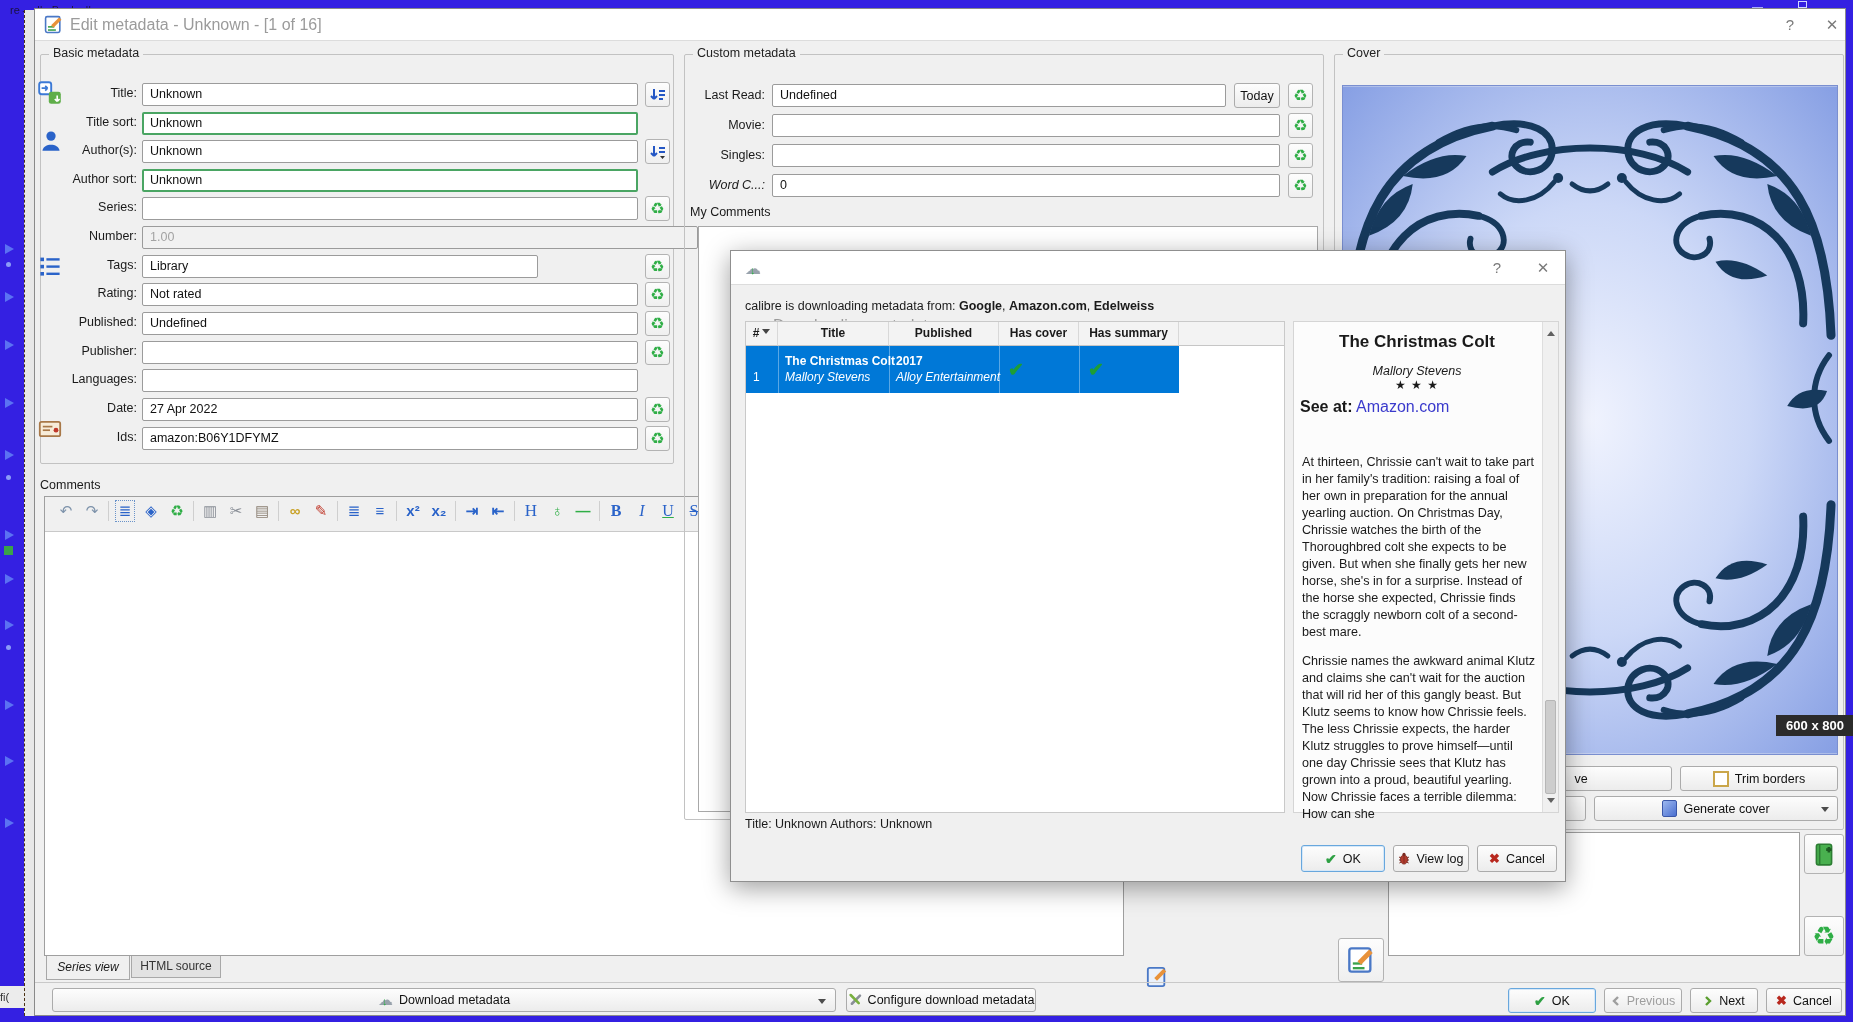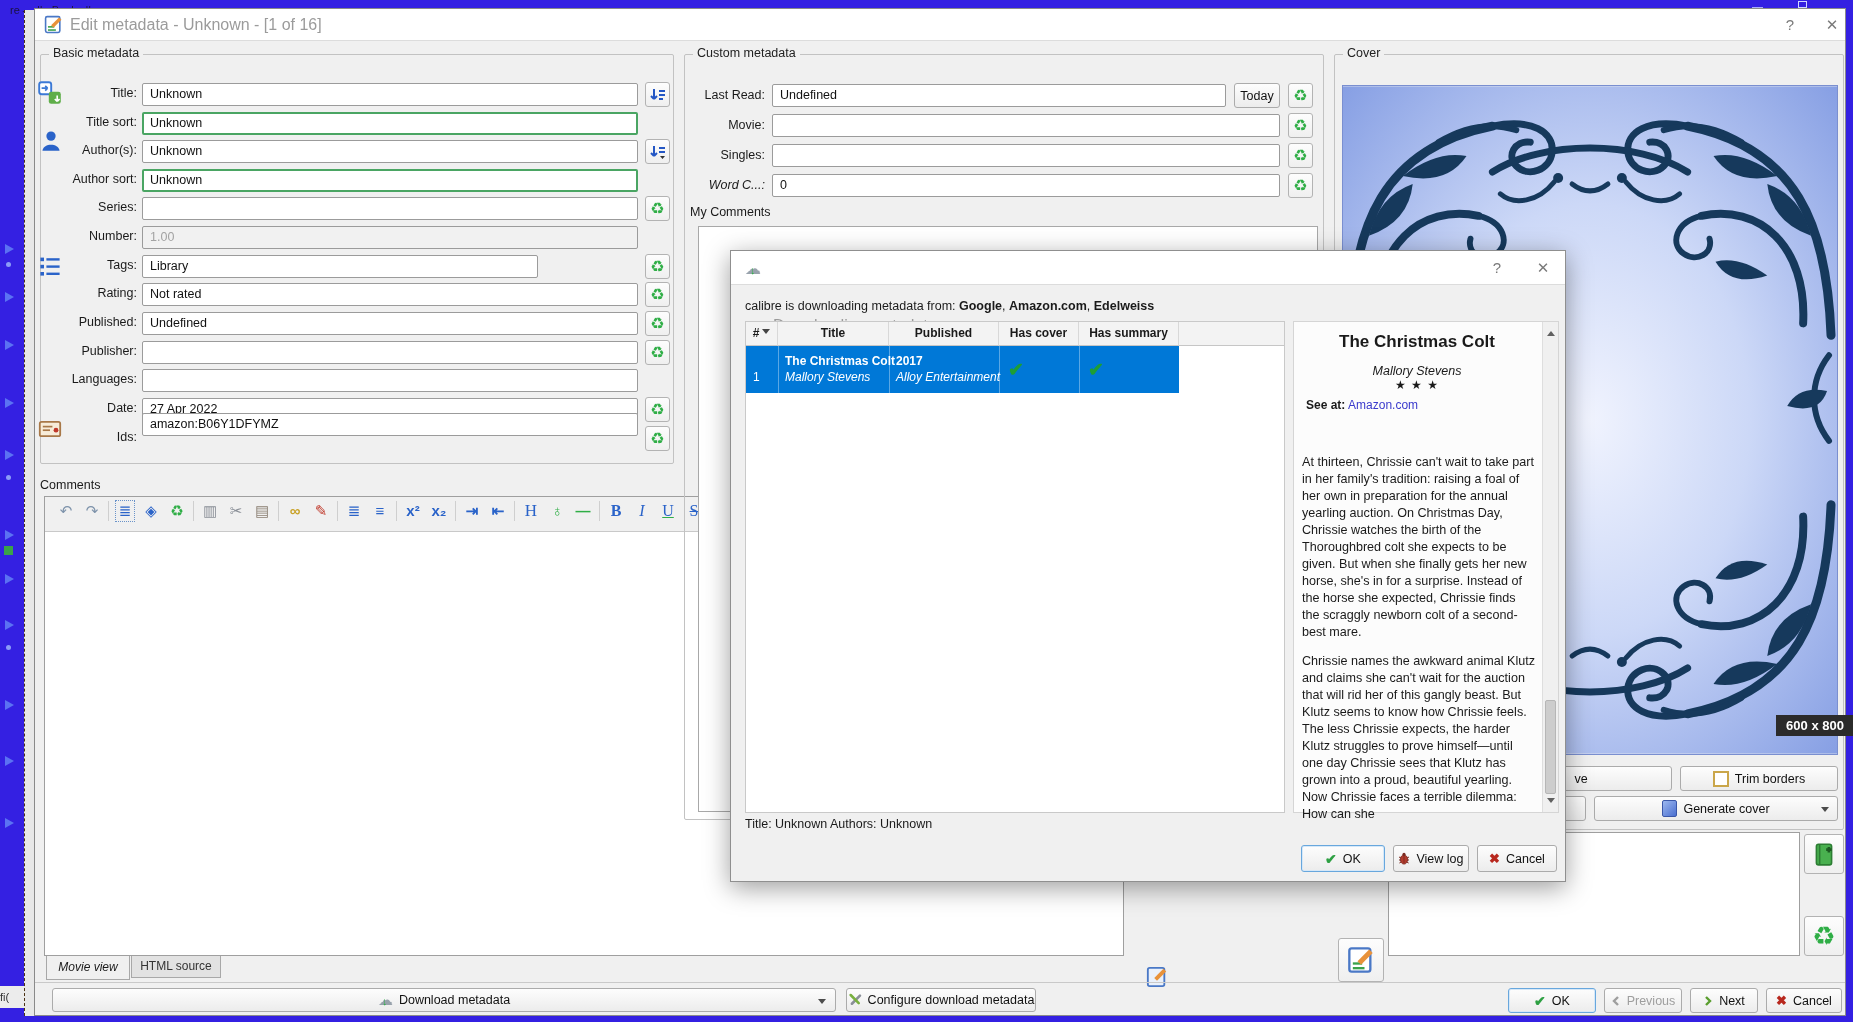--- a/index.html
+++ b/index.html
@@ -157,21 +157,21 @@
   <div class="a flabel" style="left:60px;top:172px;width:77px;">Author sort:</div>
   <div class="a field green" style="left:142px;top:169px;width:496px;">Unknown</div>
 
   <div class="a flabel" style="left:60px;top:200px;width:77px;">Series:</div>
   <div class="a field" style="left:142px;top:197px;width:496px;"></div>
   <div class="a xbtn" style="left:645px;top:196px;width:25px;height:25px;">
       <span class="recy">♻</span>
     </div>
 
   <div class="a flabel" style="left:60px;top:229px;width:77px;">Number:</div>
-  <div class="a field dis" style="left:142px;top:226px;width:496px;">1.00</div>
+  <div class="a field dis" style="left:142px;top:226px;width:556px;">1.00</div>
 
   <div class="a flabel" style="left:60px;top:258px;width:77px;">Tags:</div>
   <div class="a field" style="left:142px;top:255px;width:396px;">Library</div>
   <div class="a xbtn" style="left:645px;top:254px;width:25px;height:25px;">
       <span class="recy">♻</span>
     </div>
 
   <div class="a flabel" style="left:60px;top:286px;width:77px;">Rating:</div>
   <div class="a field" style="left:142px;top:283px;width:496px;">Not rated</div>
   <div class="a xbtn" style="left:645px;top:282px;width:25px;height:25px;">
@@ -193,33 +193,33 @@
   <div class="a flabel" style="left:60px;top:372px;width:77px;">Languages:</div>
   <div class="a field" style="left:142px;top:369px;width:496px;"></div>
 
   <div class="a flabel" style="left:60px;top:401px;width:77px;">Date:</div>
   <div class="a field" style="left:142px;top:398px;width:496px;">27 Apr 2022</div>
   <div class="a xbtn" style="left:645px;top:397px;width:25px;height:25px;">
       <span class="recy">♻</span>
     </div>
 
   <div class="a flabel" style="left:60px;top:430px;width:77px;">Ids:</div>
-  <div class="a field" style="left:142px;top:413px;width:496px;">amazon:B06Y1DFYMZ</div>
+  <div class="a field" style="left:142px;top:427px;width:496px;">amazon:B06Y1DFYMZ</div>
   <div class="a xbtn" style="left:645px;top:426px;width:25px;height:25px;">
       <span class="recy">♻</span>
     </div>
 
   <div class="a" style="left:40px;top:478px;font-size:12.5px;">Comments</div>
   <div class="a" style="left:44px;top:496px;width:1080px;height:460px;border:1px solid #9f9f9f;background:#fff;">
     <div class="a" style="left:0;top:0;width:1078px;height:35px;background:#f0f0f0;border-bottom:1px solid #c9c9c9;padding-left:8px;white-space:nowrap;overflow:hidden;">
       <span class="tbi c-steel">↶</span><span class="tbi c-steel">↷</span><span class="sep"></span><span class="tbi c-blue dotted">≣</span><span class="tbi c-blue">◈</span><span class="tbi c-green">♻</span><span class="sep"></span><span class="tbi c-gray">▥</span><span class="tbi c-gray">✂</span><span class="tbi c-brown">▤</span><span class="sep"></span><span class="tbi c-gold bold">∞</span><span class="tbi c-red">✎</span><span class="sep"></span><span class="tbi c-blue">≣</span><span class="tbi c-blue">≡</span><span class="sep"></span><span class="tbi c-blue bold">x²</span><span class="tbi c-blue bold">x₂</span><span class="sep"></span><span class="tbi c-blue bold">⇥</span><span class="tbi c-blue bold">⇤</span><span class="sep"></span><span class="tbi c-blue" style="font-family:'Liberation Serif',serif;font-size:17px;">H</span><span class="tbi c-green">♁</span><span class="tbi c-green bold">—</span><span class="sep"></span><span class="tbi c-blue bold" style="font-family:'Liberation Serif',serif;font-size:16px;">B</span><span class="tbi c-blue ital" style="font-family:'Liberation Serif',serif;font-size:16px;">I</span><span class="tbi c-blue uline" style="font-family:'Liberation Serif',serif;font-size:16px;">U</span><span class="tbi c-blue strike" style="font-family:'Liberation Serif',serif;font-size:16px;">S</span>
     </div>
     <div class="a" style="left:0;top:36px;width:1078px;height:422px;background:#fff;"></div>
   </div>
-  <div class="a tab on" style="left:46px;top:956px;width:84px;height:24px;line-height:23px;">Movie view</div>
+  <div class="a tab on" style="left:46px;top:956px;width:84px;height:24px;line-height:23px;">Series view</div>
   <div class="a tab off" style="left:131px;top:956px;width:90px;height:22px;line-height:21px;">HTML source</div>
 
   <div class="a gb" style="left:684px;top:54px;width:640px;height:766px;">
     <span class="legend">Custom metadata</span>
   </div>
 
   <div class="a flabel" style="left:688px;top:88px;width:77px;">Last Read:</div>
   <div class="a field" style="left:772px;top:84px;width:454px;">Undefined</div>
   <div class="a btn" style="left:1234px;top:83px;width:46px;height:25px;">Today</div>
   <div class="a xbtn" style="left:1288px;top:83px;width:25px;height:25px;">
@@ -395,21 +395,21 @@
         <div class="a rowtxt ital" style="left:150px;top:24px;">Alloy Entertainment</div>
         <div class="a blue-check" style="left:262px;top:12px;">✔</div>
         <div class="a blue-check" style="left:342px;top:12px;">✔</div>
       </div>
     </div>
 
     <div class="a" style="left:562px;top:70px;width:266px;height:492px;background:#fcfcfc;border:1px solid #d5d5d5;">
       <div class="a bold" style="left:0;top:10px;width:246px;text-align:center;font-size:17px;">The Christmas Colt</div>
       <div class="a ital" style="left:0;top:42px;width:246px;text-align:center;font-size:12.5px;">Mallory Stevens</div>
       <div class="a" style="left:0;top:56px;width:246px;text-align:center;font-size:12px;letter-spacing:1px;">★ ★ ★</div>
-      <div class="a" style="left:12px;top:76px;font-size:12px;">
+      <div class="a" style="left:6px;top:76px;font-size:16px;">
         <b>See at:</b> <span class="link">Amazon.com</span>
       </div>
       <div class="a" style="left:8px;top:132px;width:234px;font-size:12.6px;line-height:17px;">
         <div>At thirteen, Chrissie can't wait to take part in her family's tradition: raising a foal of her own in preparation for the annual yearling auction. On Christmas Day, Chrissie watches the birth of the Thoroughbred colt she expects to be given. But when she finally gets her new horse, she's in for a surprise. Instead of the horse she expected, Chrissie finds the scraggly newborn colt of a second-best mare.</div>
         <div style="margin-top:12px;">Chrissie names the awkward animal Klutz and claims she can't wait for the auction that will rid her of this gangly beast. But Klutz seems to know how Chrissie feels. The less Chrissie expects, the harder Klutz struggles to prove himself—until one day Chrissie sees that Klutz has grown into a proud, beautiful yearling. Now Chrissie faces a terrible dilemma: How can she</div>
       </div>
 
       <div class="a track" style="left:248px;top:0;width:16px;height:490px;">
         <div class="sb-ar a" style="left:4px;top:5px;border-bottom:5px solid #606060;"></div>
         <div class="thumb a" style="left:2px;top:378px;width:11px;height:94px;"></div>

